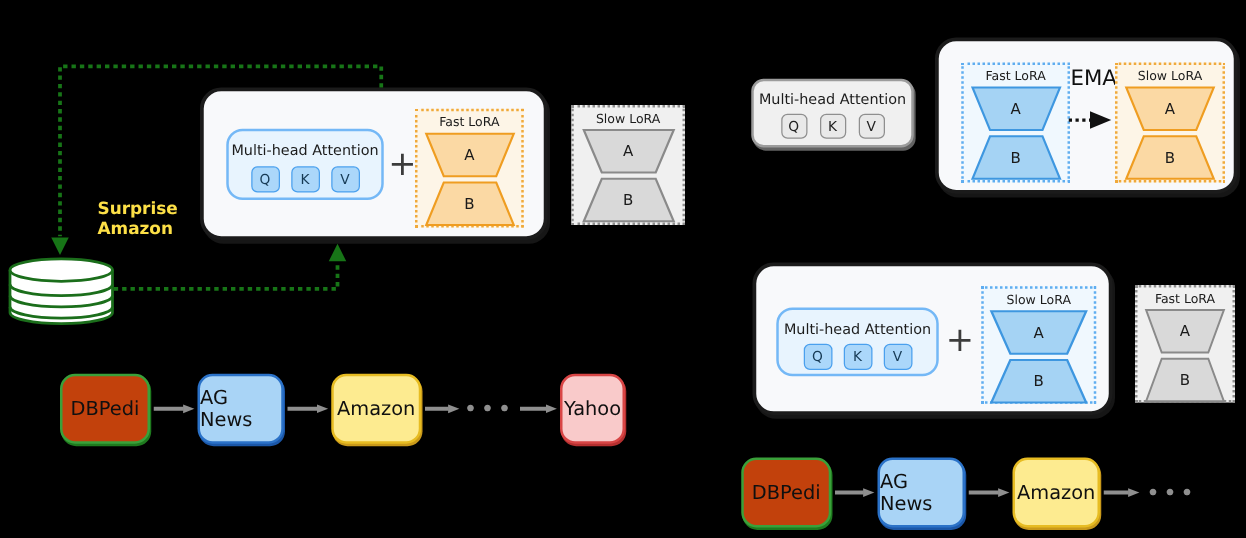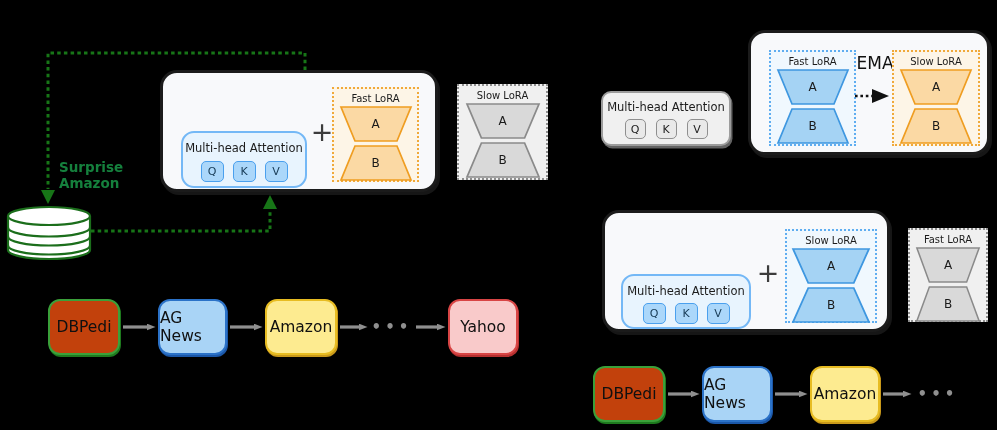--- a/index.html
+++ b/index.html
@@ -5,21 +5,21 @@
   * { margin:0; padding:0; box-sizing:border-box; }
   html,body { background:#000; }
   body { width:997px; height:430px; position:relative; overflow:hidden;
          font-family:"DejaVu Sans", sans-serif; }
   .stage { position:absolute; left:0; top:0; width:997px; height:430px; }
 
   .abox { position:absolute; background:#f8f9fb; border:3px solid #1b1b1b;
           border-radius:17px; box-shadow:2px 3px 0 #161616; }
 
   .mha { position:absolute; background:#e8f4fe; border:2px solid #74b8f6;
-         border-radius:13px; text-align:center;margin-top:28px; }
+         border-radius:13px; text-align:center; }
   .mha-title { font-size:11.5px; color:#1c1c1c; margin-top:8px; }
   .heads { display:flex; justify-content:center; gap:9px; margin-top:6px; }
   .hbtn { width:23px; height:21px; border-radius:5px; background:#abd7fa;
           border:1.5px solid #4aa0ee; display:flex; align-items:center;
           justify-content:center; font-size:11px; color:#163a55; }
   .mha.gray { background:#f0f0f0; border-color:#9c9c9c; border-radius:10px;
               box-shadow:1.5px 2.5px 0 #636363; }
   .mha.gray .mha-title { margin-top:7px; }
   .mha.gray .hbtn { background:#e9e9e9; border-color:#8f8f8f; color:#222; }
 
@@ -42,22 +42,22 @@
   .trap-label { position:relative; font-size:12px; color:#1a1a1a; z-index:1; }
 
   .task { position:absolute; border-radius:12px; display:flex; align-items:center;
           justify-content:center; font-size:15.5px; color:#101010;
           border:2.5px solid; }
   .task.green  { background:#c2410c; border-color:#3aa03a; box-shadow:1px 2px 0 #1e7a1e; }
   .task.blue   { background:#a9d4f6; border-color:#2b72c8; box-shadow:1px 2px 0 #1b57a8; }
   .task.yellow { background:#fdeb90; border-color:#e7bc22; box-shadow:1px 2px 0 #c9991a; }
   .task.red    { background:#f9caca; border-color:#d84545; box-shadow:1px 2px 0 #b53030; }
 
-  .sb-label { position:absolute; left:59px; top:160px; font-weight:bold;
-              font-size:13.5px; line-height:1.18; color:#15803d; }
+  .sb-label { position:absolute; left:78px; top:160px; font-weight:bold;
+              font-size:13.5px; line-height:1.18; color:#fde047; }
   .ema-label { position:absolute; font-size:17px; color:#101010; text-align:center; }
   .dots { position:absolute; color:#8f8f8f; font-size:15px; letter-spacing:4px;
           text-align:center; font-weight:bold; }
   .overlay { position:absolute; left:0; top:0; pointer-events:none; z-index:10; }
 </style>
 </head>
 <body>
 
 <div class="stage">
 
@@ -106,21 +106,21 @@
           <polygon points="15,1 57,1 71,35 1,35"></polygon>
         </svg>
       <span class="trap-label">B</span>
     </div>
   </div>
 
   <div class="task green" style="left:48px;top:299px;width:72px;height:56px">DBPedi</div>
   <div class="task blue" style="left:158px;top:299px;width:69px;height:56px">AG News</div>
   <div class="task yellow" style="left:265px;top:299px;width:72px;height:56px">Amazon</div>
   <div class="dots" style="left:371px;top:318px;width:42px">•••</div>
-  <div class="task red" style="left:448px;top:299px;width:70px;height:56px">Yahoo</div>
+  <div class="task red" style="left:448px;top:299px;width:52px;height:56px">Yahoo</div>
 
   <div class="mha gray" style="left:601px;top:63px;width:130px;height:55px">
     <div class="mha-title">Multi-head Attention</div>
     <div class="heads" style="gap:10px;margin-top:5px">
       <span class="hbtn" style="width:21px;height:20px">Q</span>
       <span class="hbtn" style="width:21px;height:20px">K</span>
       <span class="hbtn" style="width:21px;height:20px">V</span>
     </div>
   </div>
 

